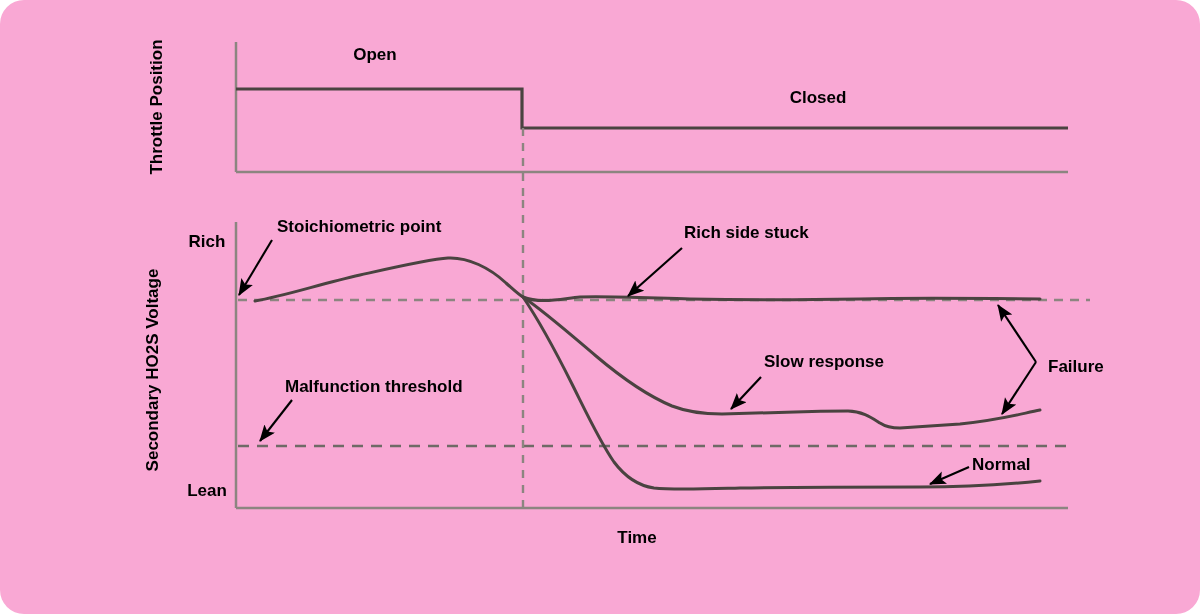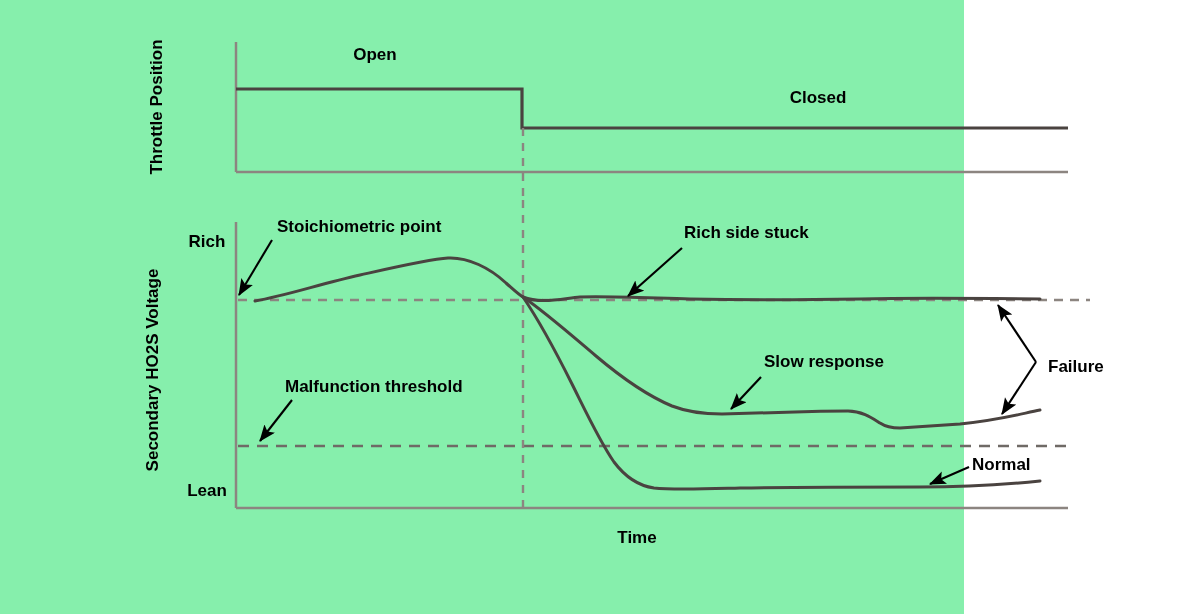--- a/index.html
+++ b/index.html
@@ -8,23 +8,24 @@
     background: #ffffff;
   }
   body {
     width: 1200px;
     height: 614px;
     overflow: hidden;
     font-family: "Liberation Sans", sans-serif;
   }
   #stage {
     position: relative;
-    width: 964px;
+    width: 1200px;
     height: 614px;
-    background: #86efac;
+    background: #f9a8d4;
+    border-radius: 24px;
   }
   #figure-svg {
     position: absolute;
     left: 0;
     top: 0;
   }
   .axis-title {
     font-family: "Liberation Sans", sans-serif;
     font-weight: bold;
     font-size: 17px;

